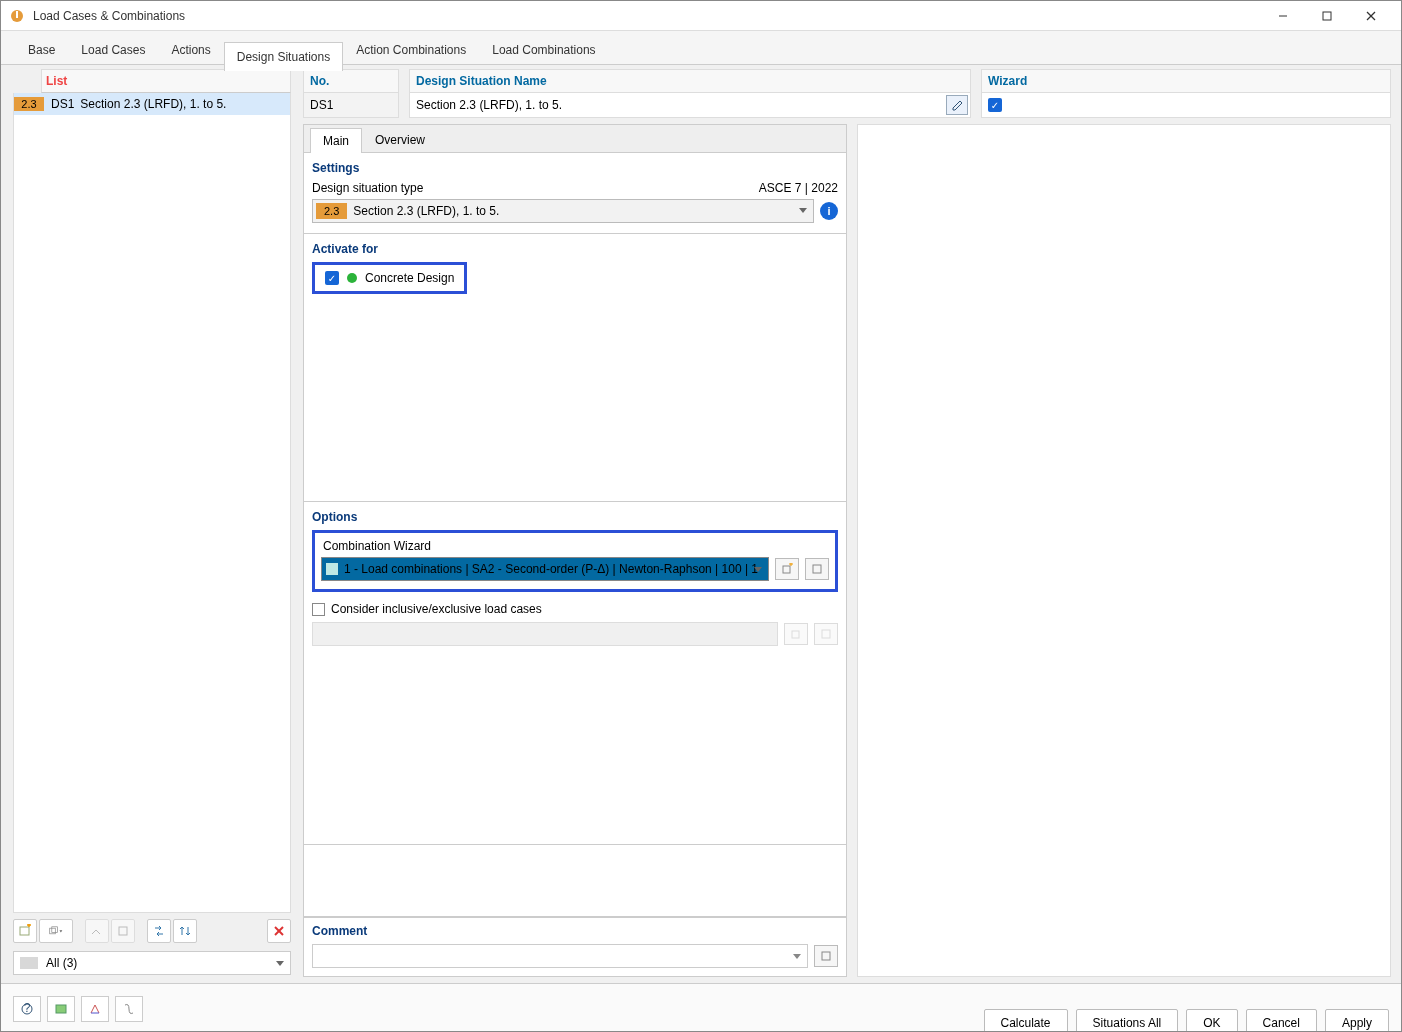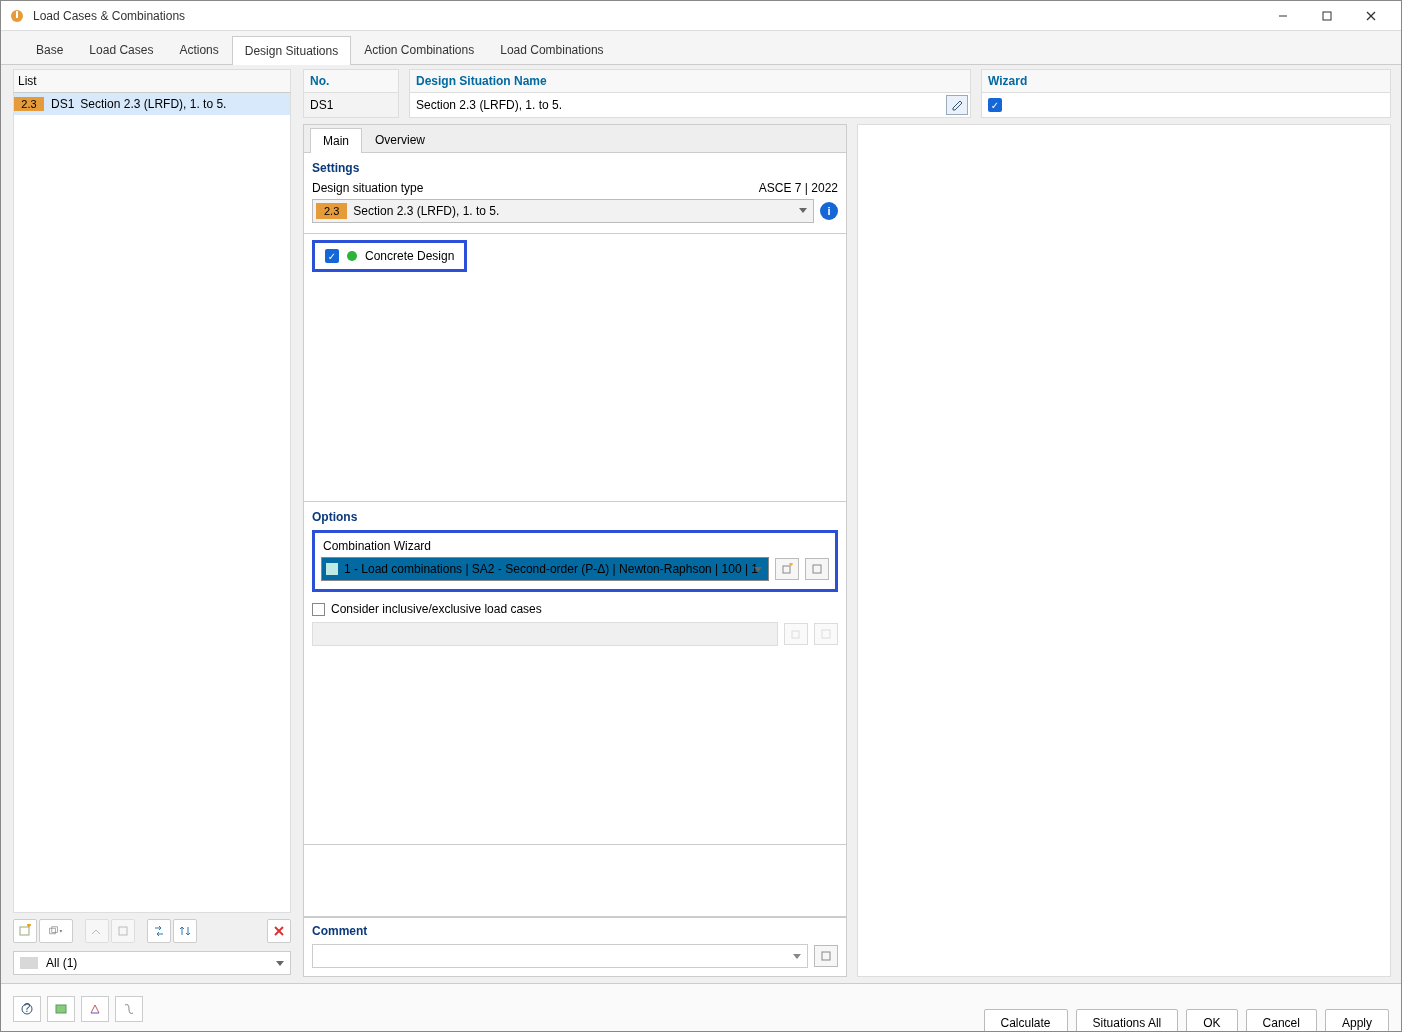--- a/index.html
+++ b/index.html
@@ -6,30 +6,30 @@
 body { background: #f0f0f0; width: 1402px; height: 1032px; overflow: hidden; border: 1px solid #888; }
 
 
 .titlebar { height: 30px; background: #fff; display: flex; align-items: center; padding: 0 8px; border-bottom: 1px solid #ddd; }
 .titlebar .app-icon { width: 16px; height: 16px; margin-right: 8px; display:inline-flex; align-items:center; justify-content:center; }
 .titlebar .title { flex: 1; color: #333; }
 .titlebar .win-btns { display: flex; gap: 0; }
 .titlebar .win-btn { width: 44px; height: 28px; display: flex; align-items:center; justify-content:center; color:#333; }
 
 
-.tabstrip { height: 34px; background: #f5f5f5; border-bottom: 1px solid #ccc; display:flex; align-items:flex-end; padding-left: 22px; }
+.tabstrip { height: 34px; background: #f5f5f5; border-bottom: 1px solid #ccc; display:flex; align-items:flex-end; padding-left: 14px; }
 .tabstrip .tab { padding: 7px 12px; color:#333; border:1px solid transparent; border-bottom:none; cursor:default; }
-.tabstrip .tab.active { background:#fff; border-color:#ccc; position:relative; top:1px; }
+.tabstrip .tab.active { background:#fff; border-color:#ccc; position:relative; top:7px; }
 
 
 .body { display:flex; height: calc(1032px - 30px - 34px - 50px); padding: 0; }
 
 
 .left { width: 296px; display:flex; flex-direction:column; padding: 4px 6px 6px 12px; }
-.panel-header { font-weight:400; color:#000000; padding:4px 4px; background:#f8f8f8; border:1px solid #ddd; border-bottom:1px solid #ccc; }
+.panel-header { font-weight:700; color:#ef4444; padding:4px 4px; background:#f8f8f8; border:1px solid #ddd; border-bottom:1px solid #ccc;margin-left:28px; }
 .list-box { flex:1; background:#fff; border:1px solid #ddd; border-top:none; overflow:auto; }
 .list-row { display:flex; align-items:center; height:22px; background:#d7e9fb; }
 .list-row .badge { background:#e59b3a; color:#000; width:30px; text-align:center; margin:0 3px 0 0; font-size:11px; padding:1px 0; }
 .list-row .code { margin-left:4px; margin-right:6px; }
 .list-row .desc { }
 .left-toolbar { height:28px; display:flex; align-items:center; gap:2px; margin-top:4px; }
 .icon-btn { width:24px; height:24px; border:1px solid #ccc; background:#fff; display:inline-flex; align-items:center; justify-content:center; border-radius:2px; }
 .icon-btn svg { width:14px; height:14px; }
 .spacer { flex:1; }
 .left-filter { height:26px; margin-top:6px; }
@@ -198,21 +198,21 @@
       <div class="icon-btn">
           <svg viewBox="0 0 14 14">
             <line x1="3" y1="3" x2="11" y2="11" stroke="#d33" stroke-width="2"></line>
             <line x1="11" y1="3" x2="3" y2="11" stroke="#d33" stroke-width="2"></line>
           </svg>
         </div>
     </div>
     <div class="left-filter">
       <div class="combo-with-swatch">
         <span class="swatch-sm"></span>
-        <span>All (1)</span>
+        <span>All (3)</span>
         <span class="chev"></span>
       </div>
     </div>
   </div>
 
   <div class="right">
     <div class="top-row">
       <div class="field-block no">
         <div class="label">No.</div>
         <div class="value">DS1</div>
@@ -253,20 +253,21 @@
             <div class="ds-select">
               <span class="badge">2.3</span>
               <span>Section 2.3 (LRFD), 1. to 5.</span>
               <span class="chev"></span>
             </div>
             <div class="info-circle">i</div>
           </div>
         </div>
 
         <div class="activate-panel">
+          <div class="section-title">Activate for</div>
           <div class="activate-box">
             <span class="chk"></span>
             <span class="dot-green"></span>
             <span>Concrete Design</span>
           </div>
         </div>
 
         <div class="options-panel">
           <div class="section-title">Options</div>
           <div class="combo-wizard-box">

